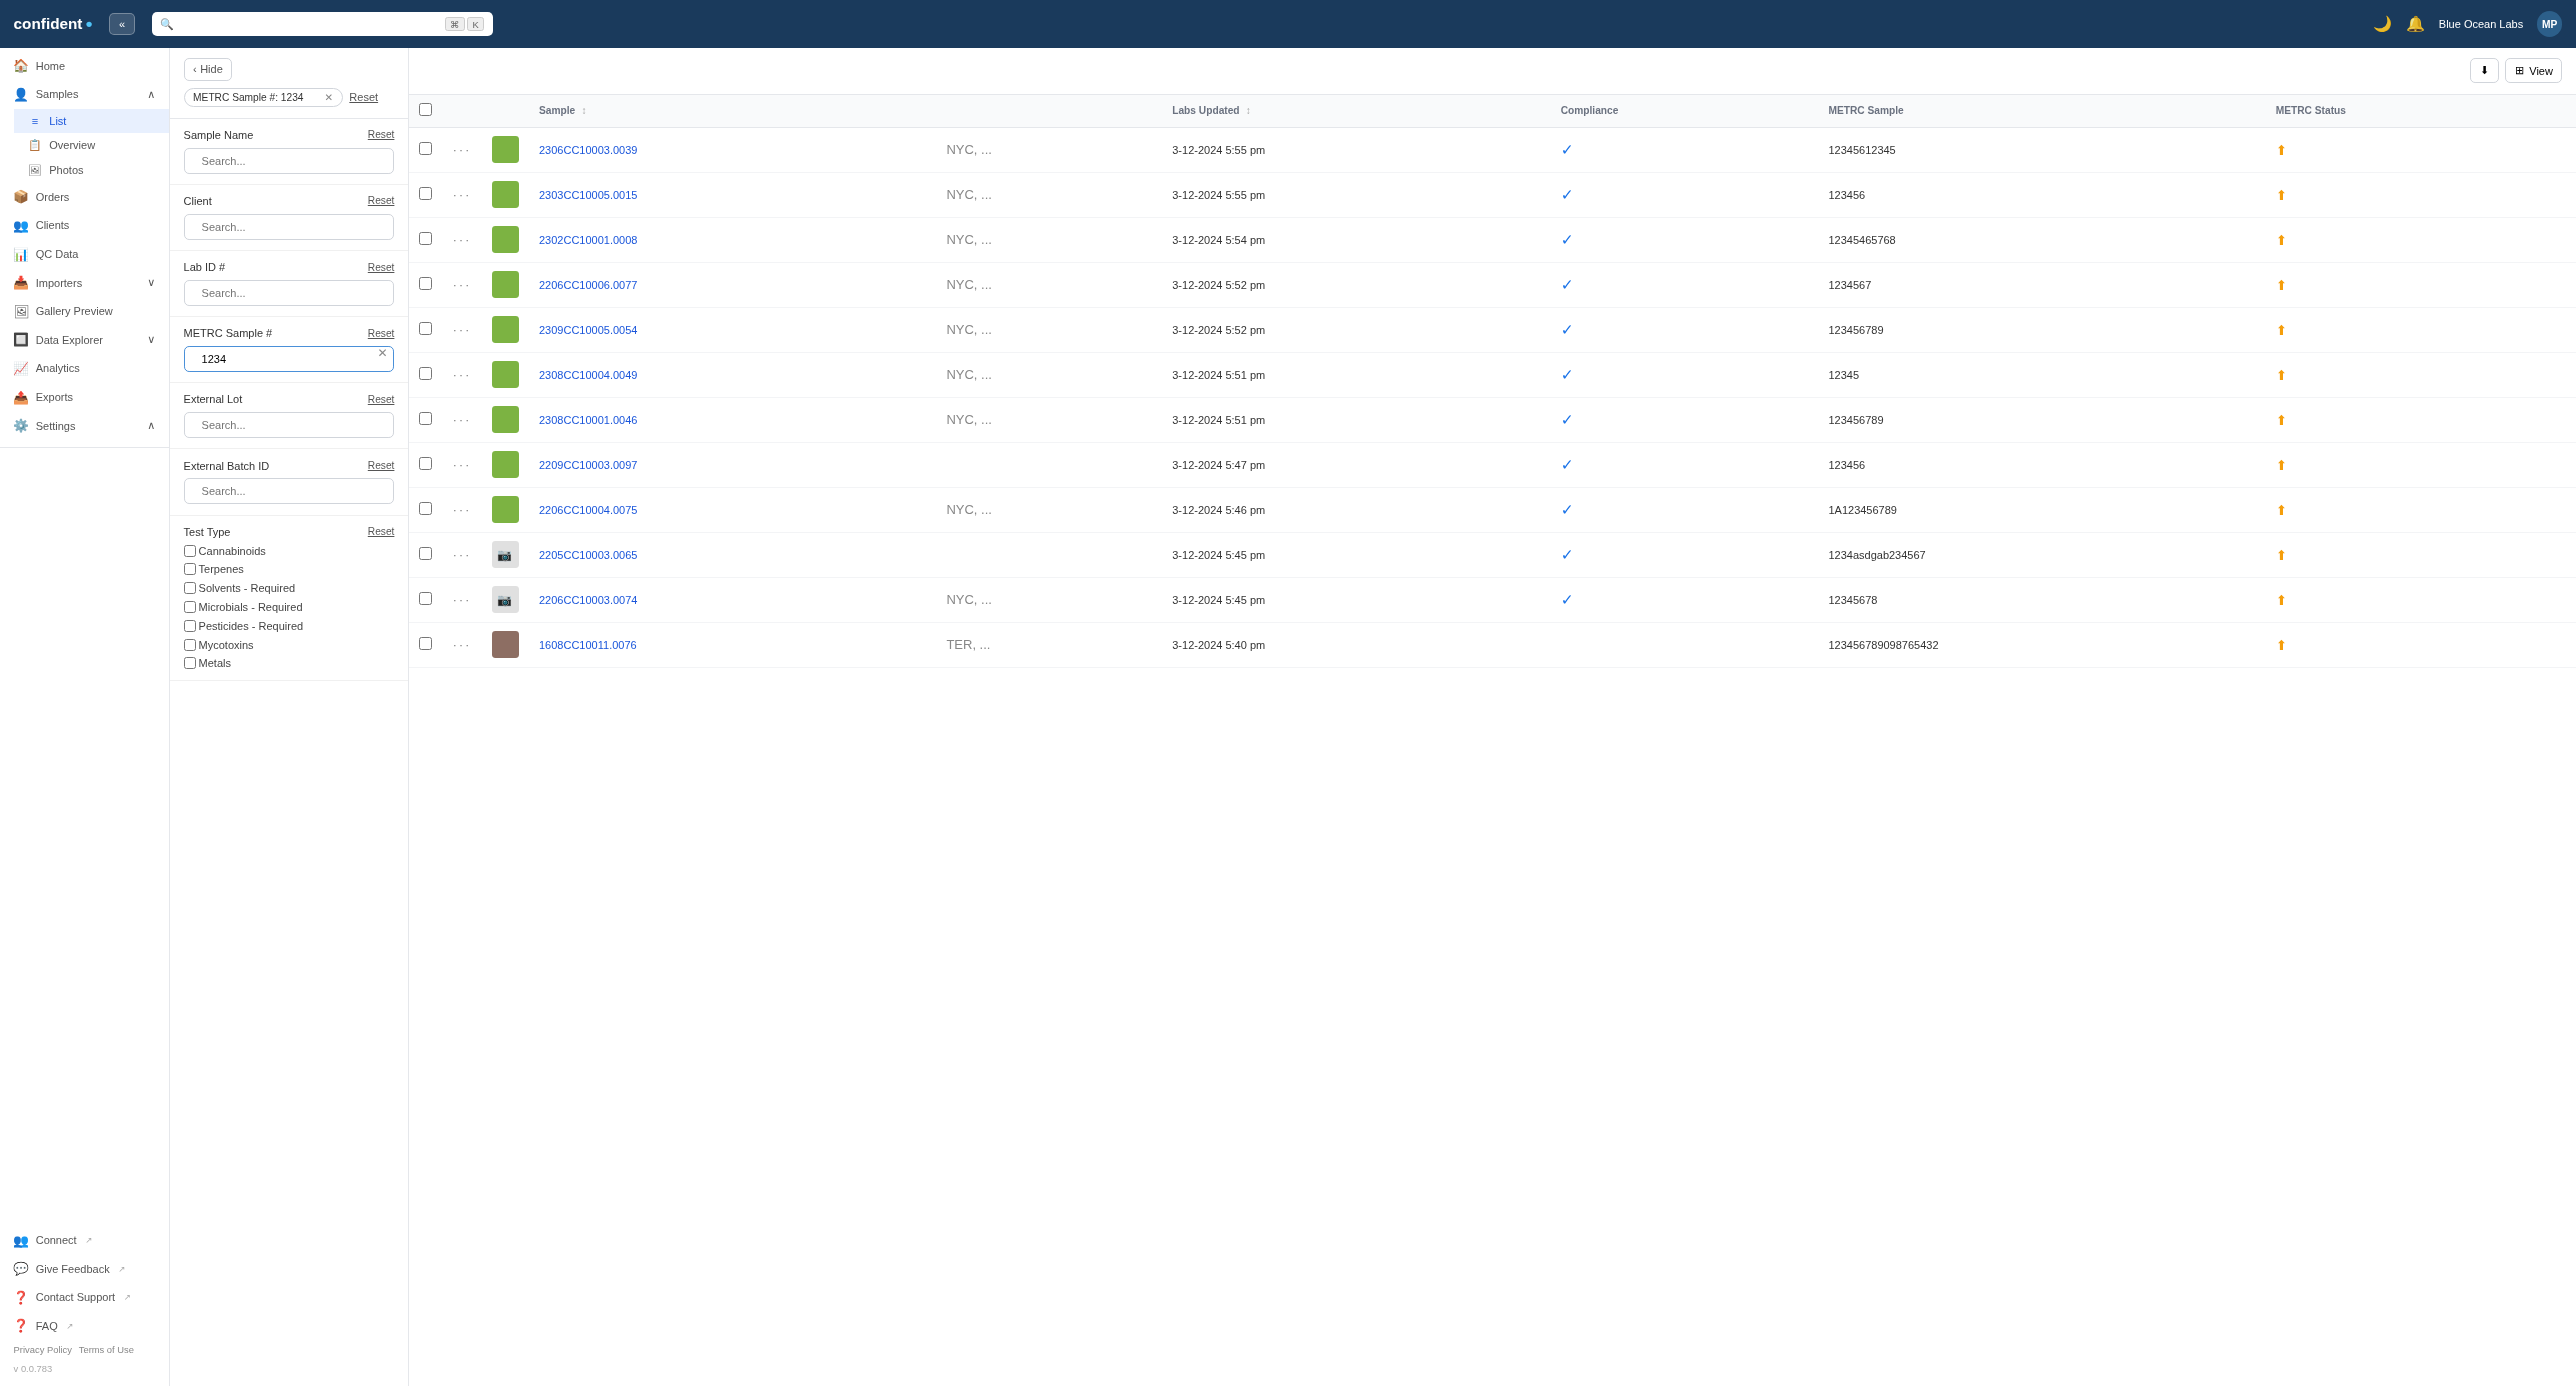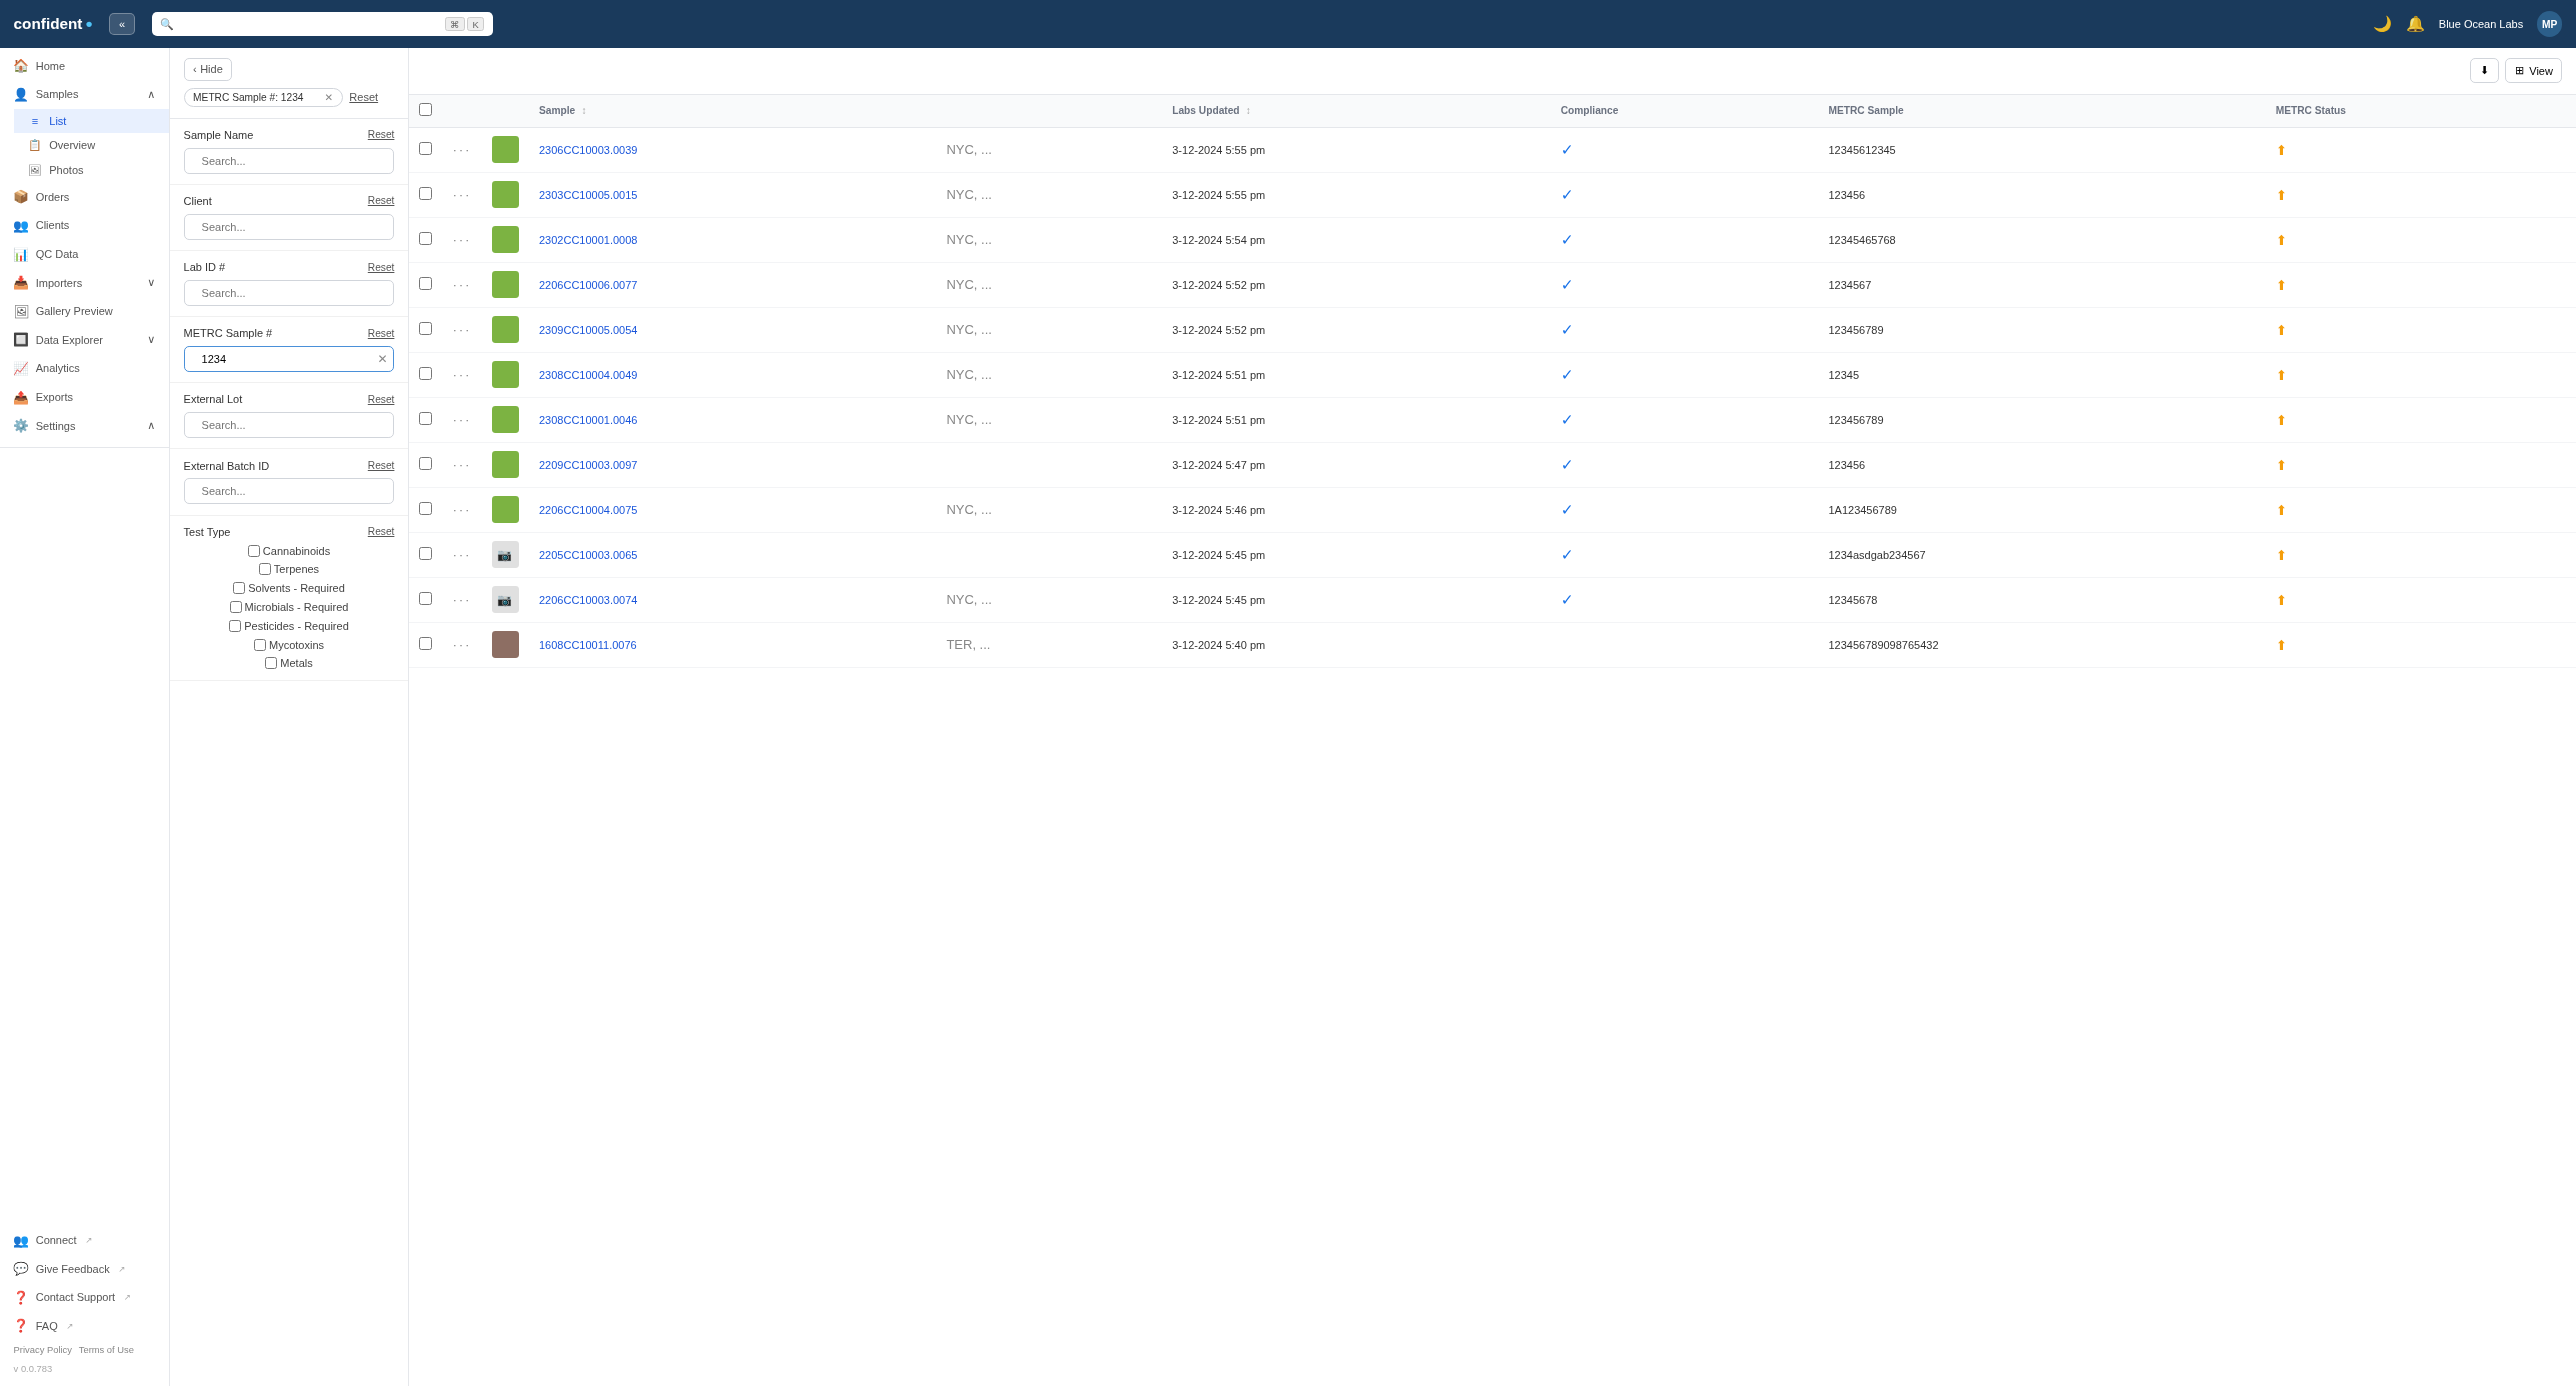--- a/index.html
+++ b/index.html
@@ -47,26 +47,26 @@
     .filter-chip { display: flex; align-items: center; gap: 21px; background: white; border: 0.9px solid #d1d5db; border-radius: 13.6px; padding: 3.4px 8.5px; font-size: 10.2px; }
     .filter-chip .remove { cursor: pointer; color: #888; }
     .reset-btn { background: none; border: none; cursor: pointer; color: #555; font-size: 11px; text-decoration: underline; }
     .hide-btn { display: flex; align-items: center; gap: 3.4px; background: white; border: 0.9px solid #d1d5db; border-radius: 5.1px; padding: 4.3px 8.5px; cursor: pointer; font-size: 11px; color: #555; }
 
     .filter-section { padding: 10.2px 13.6px; border-bottom: 0.9px solid #f0f0f0; }
     .filter-section-header { display: flex; align-items: center; justify-content: space-between; margin-bottom: 6.8px; }
     .filter-label { font-size: 11px; font-weight: 500; color: #333; }
     .filter-reset { background: none; border: none; cursor: pointer; color: #555; font-size: 10.2px; text-decoration: underline; }
     .filter-input { width: 100%; padding: 6px 17px; border: 0.9px solid #d1d5db; border-radius: 5.1px; font-size: 11px; outline: none; }
-    .filter-input-with-clear { position: relative; display: flex; align-items: center; }
+    .filter-input-with-clear { position: relative; display: flex; align-items: flex-start; }
     .filter-input-with-clear input { padding-right: 24px; }
     .filter-clear-btn { position: absolute; right: 6.8px; cursor: pointer; color: #888; font-size: 12px; background: none; border: none; }
 
     .checkbox-list { display: flex; flex-direction: column; gap: 6.8px; }
-    .checkbox-item { display: flex; align-items: center; gap: 3px; cursor: pointer; justify-content: center; }
+    .checkbox-item { display: flex; align-items: center; gap: 3px; cursor: pointer; }
     .checkbox-item input[type="checkbox"] { width: 12px; height: 12px; cursor: pointer; }
     .checkbox-label { font-size: 11px; color: #444; }
 
     
     .table-area { flex: 1; display: flex; flex-direction: column; overflow: hidden; background: white; }
     .table-toolbar { padding: 10.2px 13.6px; border-bottom: 0.9px solid #e5e7eb; display: flex; align-items: center; gap: 6.8px; justify-content: flex-end; }
     .icon-btn-sm { background: white; border: 0.9px solid #d1d5db; border-radius: 5.1px; padding: 5.1px 8.5px; cursor: pointer; font-size: 11px; display: flex; align-items: center; gap: 5.1px; }
     .table-wrapper { flex: 1; overflow: auto; }
     table { width: 100%; border-collapse: collapse; }
     thead th { position: sticky; top: 0; background: #f9fafb; border-bottom: 0.9px solid #e5e7eb; padding: 8.5px 10.2px; text-align: left; font-size: 10.2px; font-weight: 600; color: #6b7280; white-space: nowrap; }

